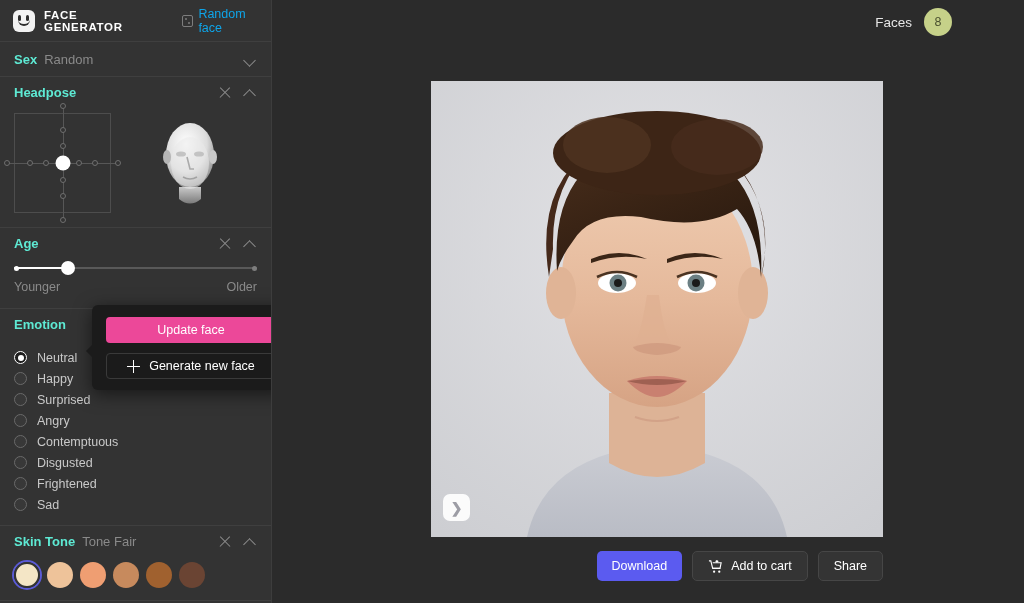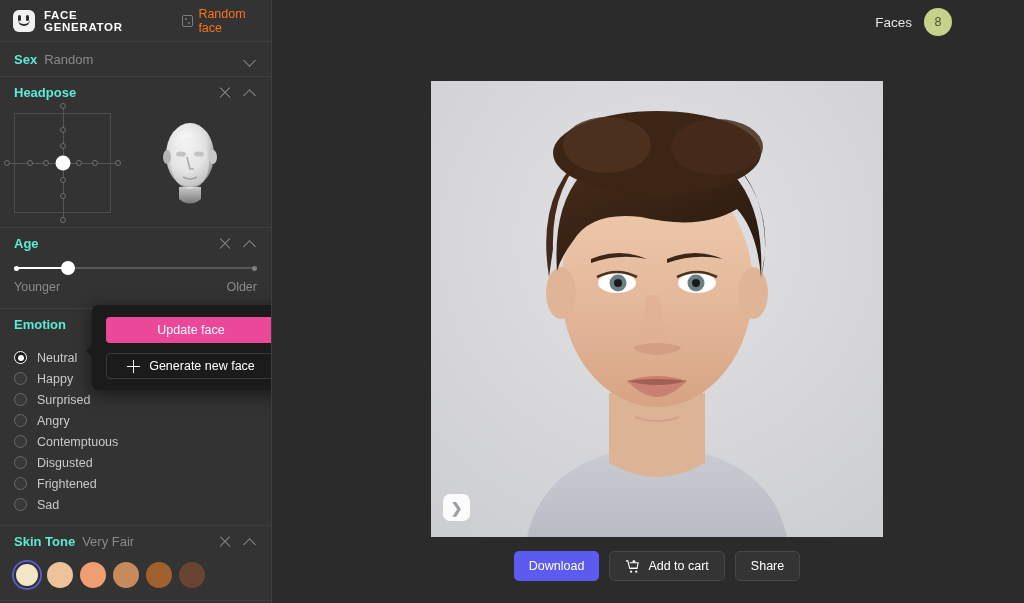--- a/index.html
+++ b/index.html
@@ -31,21 +31,21 @@
   .logo-mark .smile {
     position: absolute; left: 5px; top: 9px; width: 12px; height: 7px;
     border-bottom: 2.5px solid #2d2d2d; border-radius: 0 0 9px 9px;
   }
   .brand-name {
     margin-left: 9px; color: #ffffff; font-size: 11.5px; font-weight: bold;
     letter-spacing: 0.7px;
   }
   .random-face {
     margin-left: 24px; display: flex; align-items: center; gap: 5px;
-    color: #f97316; font-size: 12.5px;
+    color: #0ea5e9; font-size: 12.5px;
   }
   .dice-icon {
     width: 12px; height: 12px; border: 1.2px solid #7d7d7d; border-radius: 2px;
     position: relative;
   }
   .dice-icon::before, .dice-icon::after {
     content:""; position:absolute; width:2px; height:2px; background:#7d7d7d; border-radius:50%;
   }
   .dice-icon::before { left: 2px; top: 2px; }
   .dice-icon::after { right: 2px; bottom: 2px; }
@@ -162,21 +162,21 @@
   }
   .wm-mark {
     width: 27px; height: 27px; border-radius: 7px; background: #ffffff;
     display: flex; align-items: center; justify-content: center;
   }
   .wm-mark span { color: #9a9aa2; font-size: 14px; font-weight: bold; }
   .wm-text { color: #ffffff; font-size: 10px; font-weight: bold; letter-spacing: 0.8px; line-height: 13px; }
 
   .action-row {
     position: absolute; left: 159px; top: 551px; width: 452px;
-    display: flex; justify-content: center; gap: 10px;
+    display: flex; justify-content: flex-end; gap: 10px;
   }
   .btn {
     height: 30px; border-radius: 5px; display: flex; align-items: center; justify-content: center;
     font-size: 12.5px; cursor: pointer; padding: 0 15px; gap: 8px;
   }
   .btn.primary { background: #5b5bf0; color: #ffffff; }
   .btn.ghost { background: #343434; color: #ffffff; border: 1px solid #464646; }
   .cart-icon { position: relative; width: 15px; height: 15px; }
 
   
@@ -346,21 +346,21 @@
       <div class="radio-row">
         <div class="radio"></div>
         <span class="radio-label">Sad</span>
       </div>
     </div>
 
     <div class="divider"></div>
 
     <div class="section-head">
       <span class="sec-title">Skin Tone</span>
-      <span class="sec-value">Very Fair</span>
+      <span class="sec-value">Tone Fair</span>
       <div class="spacer"></div>
       <div class="xbtn"></div>
       <div class="chev up"></div>
     </div>
     <div class="swatch-row">
       <div class="swatch-holder sel">
           <div class="swatch" style="background: rgb(244, 230, 198);"></div>
         </div>
       <div class="swatch-holder">
           <div class="swatch" style="background: rgb(238, 195, 154);"></div>

